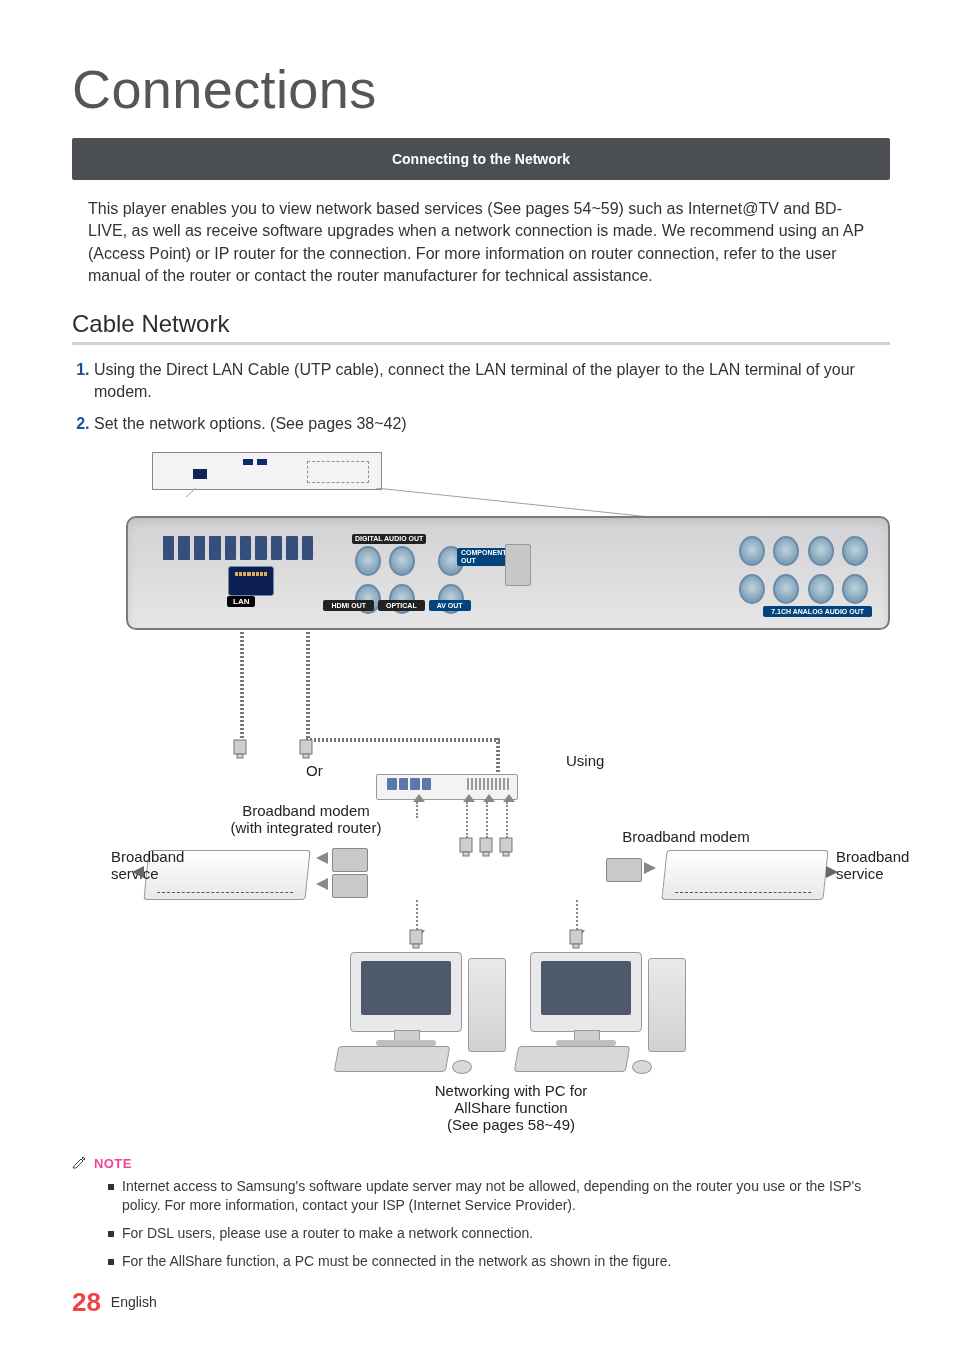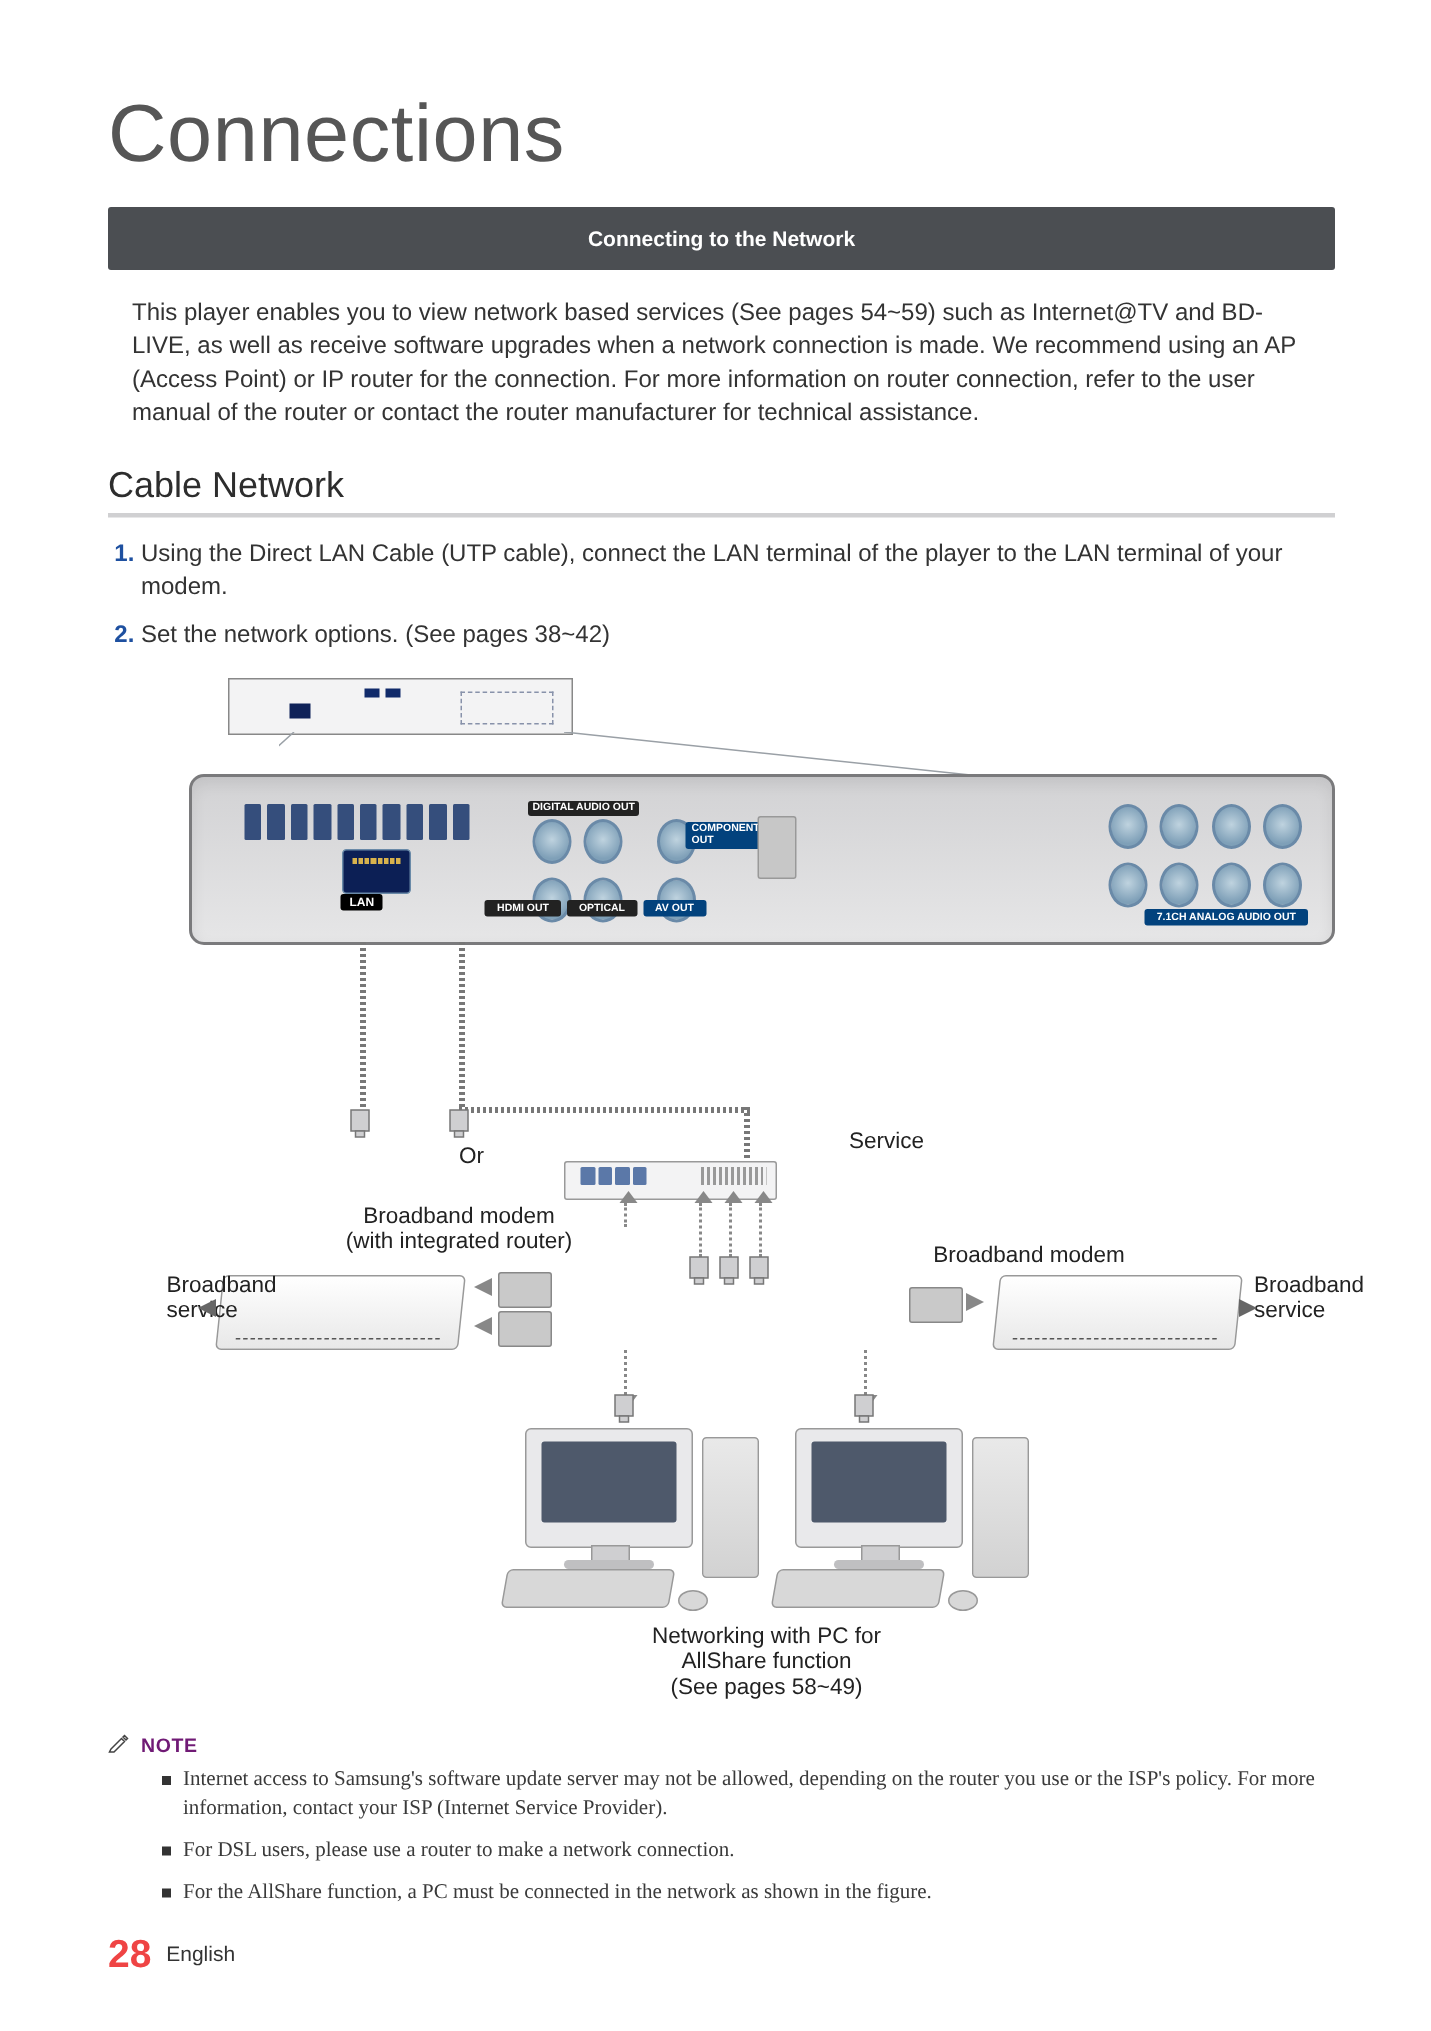--- a/index.html
+++ b/index.html
@@ -100,23 +100,23 @@
   .pc .mon::after{content:"";position:absolute;left:10px;right:10px;top:8px;bottom:16px;background:#4e596b;border-radius:2px;}
   .pc .stand{position:absolute;left:58px;top:78px;width:24px;height:10px;background:#cfcfd1;border:1px solid #999;}
   .pc .base{position:absolute;left:40px;top:88px;width:60px;height:6px;background:#bfbfc1;border-radius:3px;}
   .pc .tower{position:absolute;right:0;top:6px;width:36px;height:92px;background:linear-gradient(#e9e9e9,#d2d2d2);border:1px solid #999;border-radius:3px;}
   .pc .kb{position:absolute;left:0;bottom:0;width:110px;height:24px;background:#d8d8d8;border:1px solid #999;border-radius:4px;transform:skewX(-10deg);}
   .pc .mouse{position:absolute;left:116px;bottom:-2px;width:18px;height:12px;background:#d8d8d8;border:1px solid #999;border-radius:50%;}
   .diagram-caption{position:absolute;color:#222;font:15px Helvetica,Arial,sans-serif;text-align:center;}
 
   
   .note{margin-top:12px;}
-  .note-head{color:#701a75;font-weight:600;font-size:13px;letter-spacing:.4px;}
+  .note-head{color:#ec4899;font-weight:600;font-size:13px;letter-spacing:.4px;}
   .note-head .ico{display:inline-block;transform:translateY(1px);margin-right:4px;}
-  ul.notelist{margin:6px 0 0 36px;padding:0;list-style:none;font-family:Liberation Serif, serif;}
+  ul.notelist{margin:6px 0 0 36px;padding:0;list-style:none;}
   ul.notelist li{position:relative;color:#3a3a3a;font-size:14px;line-height:1.4;margin-bottom:8px;padding-left:14px;}
   ul.notelist li::before{content:"";position:absolute;left:0;top:7px;width:6px;height:6px;background:#333;}
 
   .footer{position:absolute;left:72px;bottom:36px;font-size:14px;color:#333;}
   .footer .pn{font-weight:800;font-size:26px;color:#ef4444;margin-right:6px;vertical-align:-4px;}
 </style>
 </head>
 <body>
 
 <div class="page">
@@ -242,21 +242,21 @@
     <div class="modemport" style="left:216px;top:396px;"></div>
     <div class="modemport" style="left:216px;top:422px;"></div>
     <div class="tri l" style="left:200px;top:400px;"></div>
     <div class="tri l" style="left:200px;top:426px;"></div>
     <div class="modembox" style="left:30px;top:398px;width:160px;"></div>
     <div class="node-label" style="left:-5px;top:396px;width:80px;text-align:left;">
       <span>Broadband service</span>
     </div>
     <div class="tri l" style="left:16px;top:414px;border-right-color:#666;"></div>
 
-    <div class="node-label bold" style="left:450px;top:300px;">Service</div>
+    <div class="node-label bold" style="left:450px;top:300px;">Using</div>
     <div class="routerbox" style="left:260px;top:322px;">
        <span class="rp" style="left:10px;">
           <i></i>
           <i></i>
           <i></i>
           <i></i>
         </span>
        <span class="rp2"></span>
     </div>
     <div class="arrowv up" style="left:300px;top:350px;height:16px;"></div>

